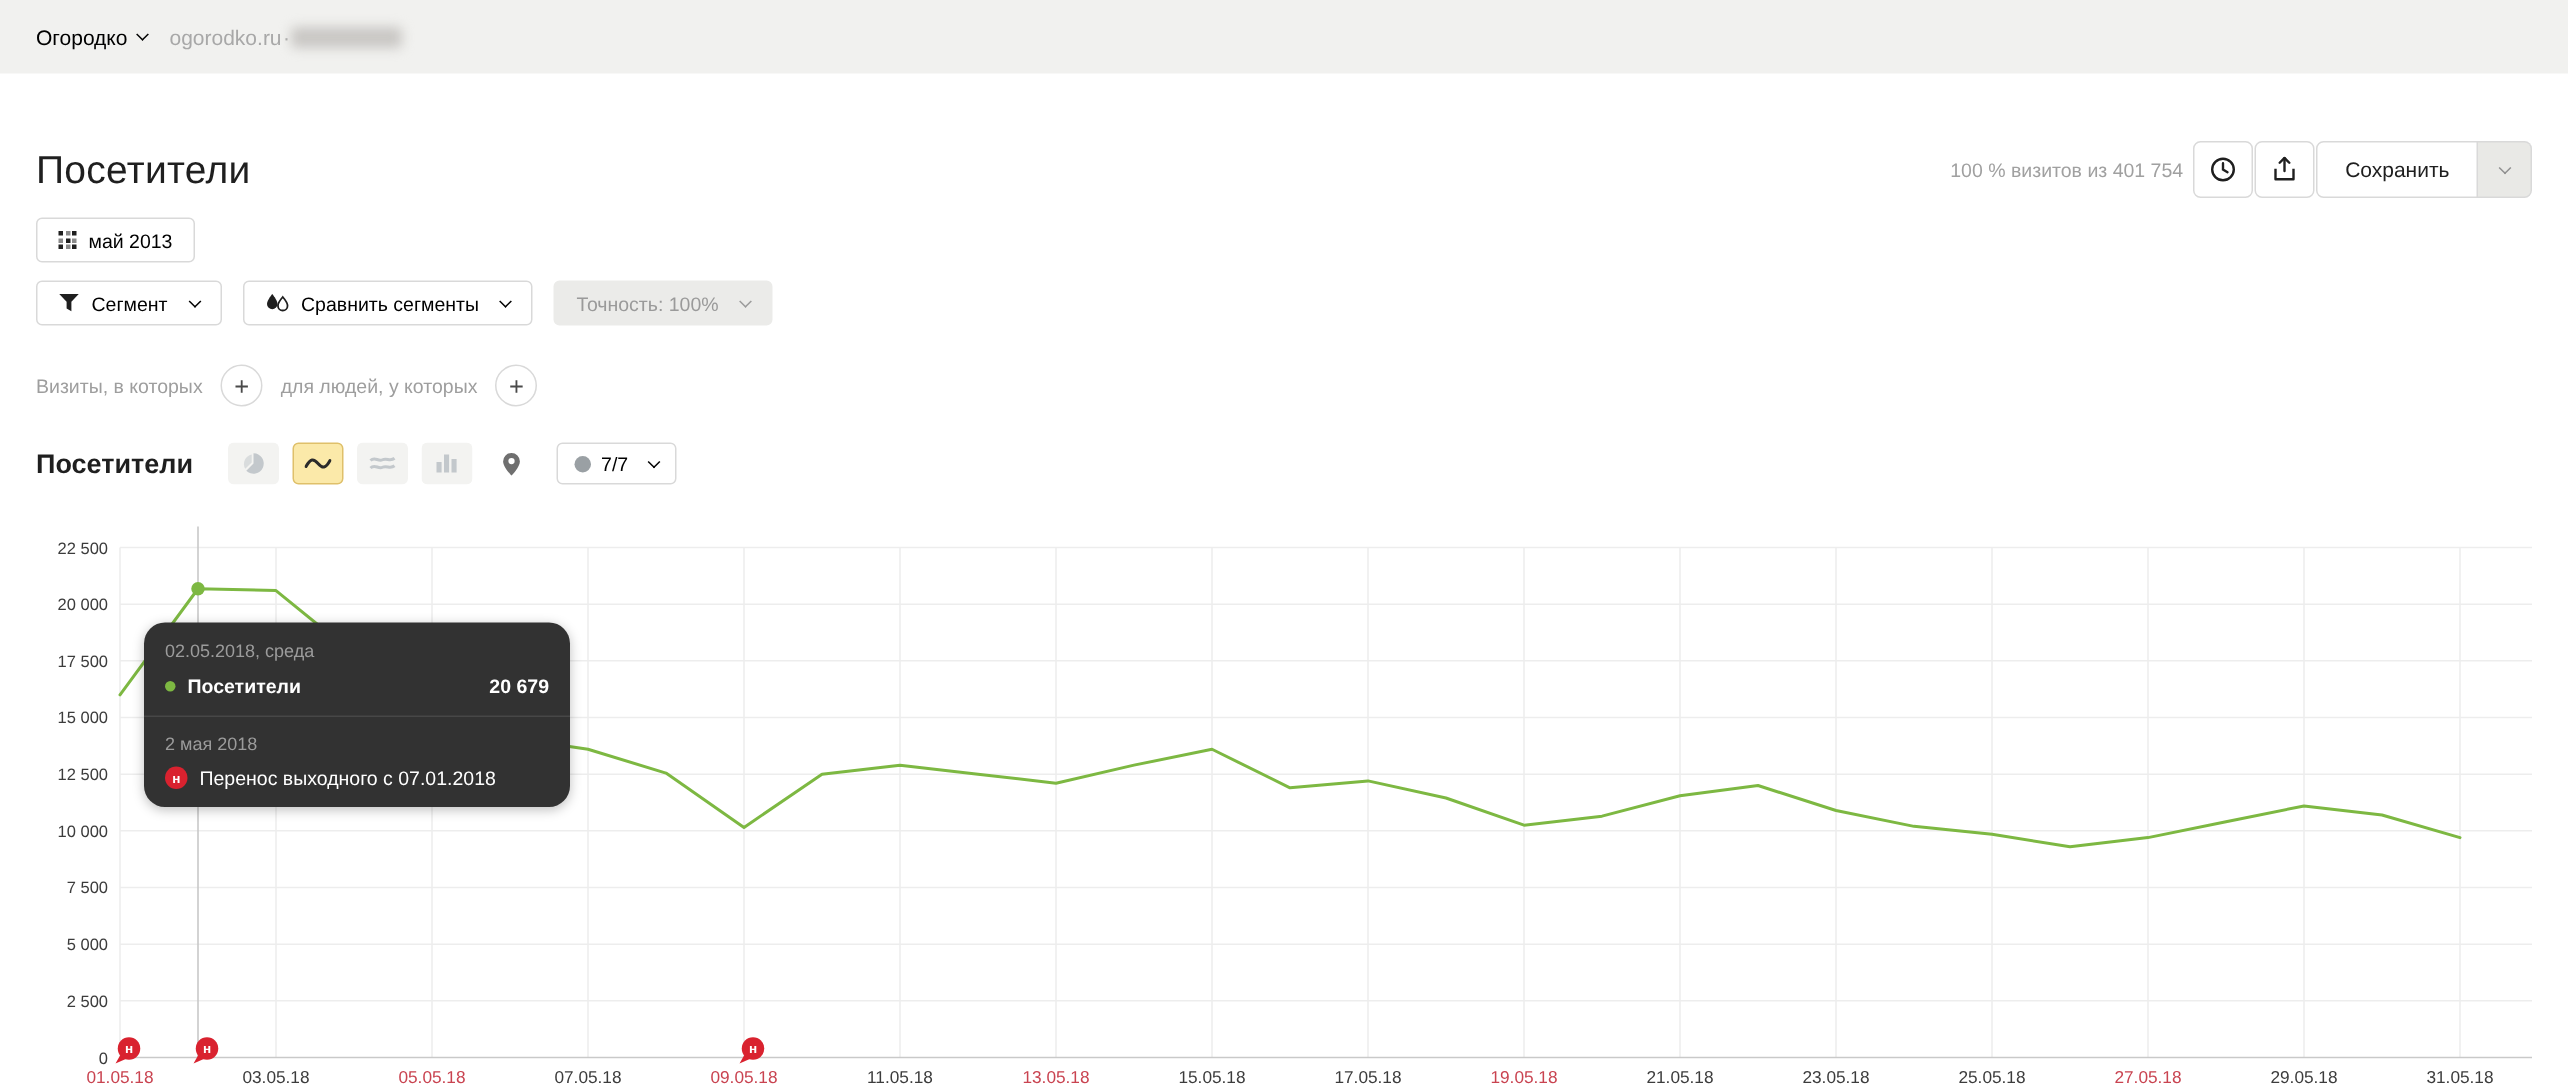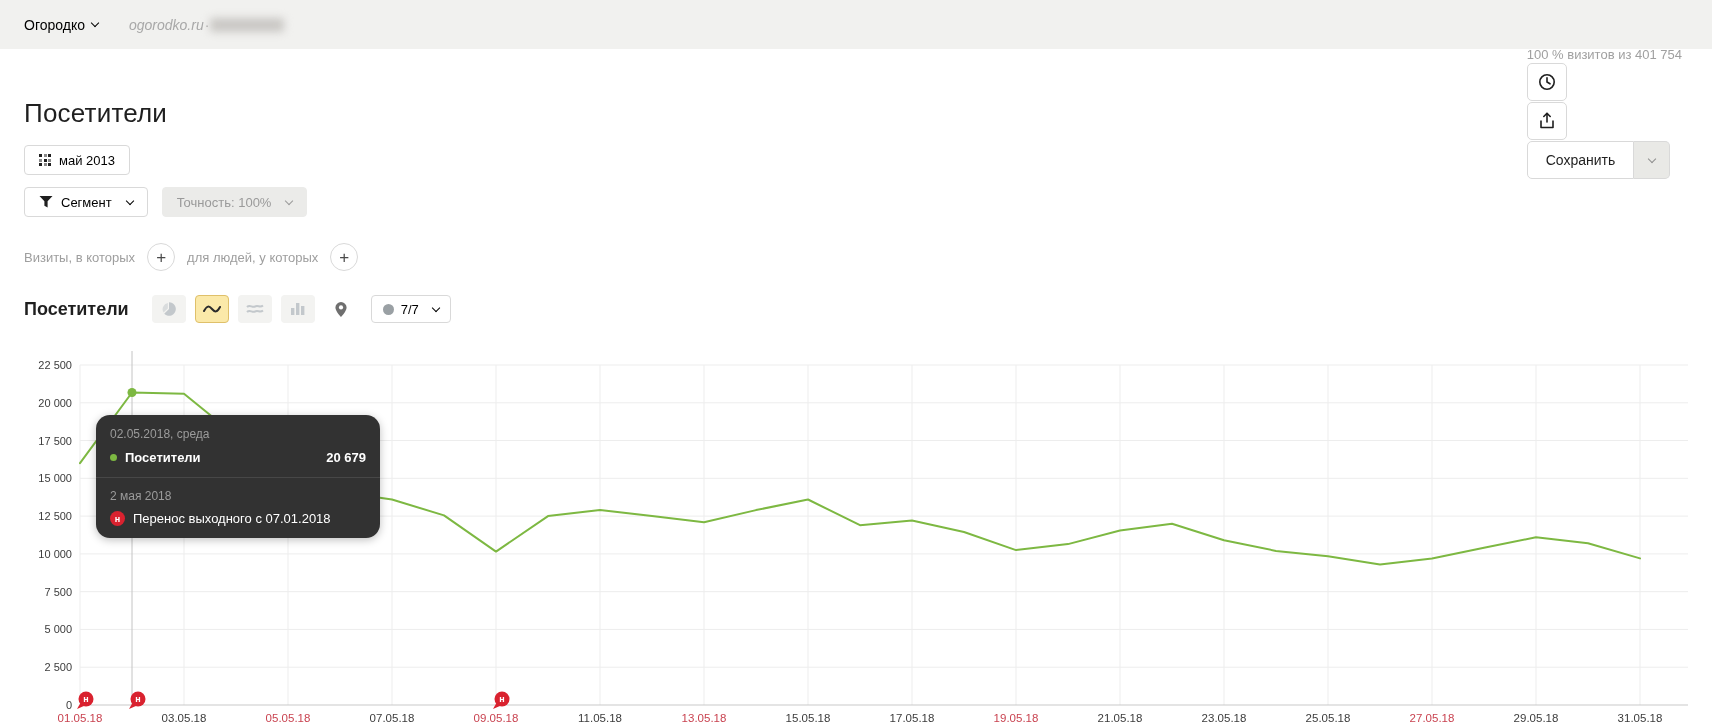--- a/index.html
+++ b/index.html
@@ -2,32 +2,32 @@
 <html><head>
 <meta charset="utf-8">
 <style>
   * { box-sizing: border-box; margin: 0; padding: 0; }
   html,body { width:1712px; height:726px; overflow:hidden; }
   body { font-family:"Liberation Sans", sans-serif; color:#1f1f1f; background:#fff; font-size:13px; }
 
   
   .topbar { height:49px; background:#f1f1ef; display:flex; align-items:center; padding:0 24px; gap:1px; font-size:14px; }
   .project { display:inline-flex; align-items:center; cursor:pointer; color:#000; }
-  .site { color:#a8a8a8; margin-left:30px;font-style:italic; }
+  .site { color:#a8a8a8; margin-left:14px; }
   .dot-sep { color:#a8a8a8; }
   .blurred-id { width:74px; height:14px; background:#c9c7c4; border-radius:3px; filter:blur(4px); }
 
   .chev { display:inline-block; width:6px; height:6px; border-right:1.5px solid currentColor; border-bottom:1.5px solid currentColor; transform:rotate(45deg); margin-left:7px; margin-top:-3px; }
   .chev.gray { color:#9a9a9a; }
 
   
   .main { padding:0 24px;margin-top:44px; }
   .header-row { display:flex; align-items:center; margin-top:16px; height:40px; }
   .page-title { font-size:26px; font-weight:500; letter-spacing:.2px; }
-  .header-right { margin-left:auto; display:flex; gap:1px;flex-direction:column; }
+  .header-right { margin-left:auto; display:flex; align-items:center; gap:1px; }
   .visits-summary { color:#a0a0a0; font-size:13px; margin-right:6px; }
   .icon-btn { width:40px; height:38px; border:1px solid #d9d9d9; border-radius:5px; background:#fff; display:flex; align-items:center; justify-content:center; cursor:pointer; }
   .split { display:inline-flex; }
   .split .main-part { height:38px; padding:0 18px; border:1px solid #d9d9d9; border-radius:5px 0 0 5px; background:#fff; font-size:14px; display:flex; align-items:center; cursor:pointer; }
   .split .drop-part { width:36px; height:38px; border:1px solid #d9d9d9; border-left:0; border-radius:0 5px 5px 0; background:#e9e9e6; display:flex; align-items:center; justify-content:center; cursor:pointer; }
   .split .drop-part .chev { margin:0 0 2px 0; color:#8f8f8f; }
 
   
   .row { display:flex; align-items:center; margin-top:12px; gap:14px; }
   .btn { display:inline-flex; align-items:center; gap:8px; height:30px; padding:0 14px; border:1px solid #d9d9d9; border-radius:4px; background:#fff; font-size:13px; color:#000; cursor:pointer; white-space:nowrap; }
@@ -124,20 +124,28 @@
       <span>май 2013</span>
     </button>
   </div>
 
   <div class="row">
     <button class="btn">
       <svg width="14" height="14" viewBox="0 0 14 14">
         <path d="M0.5 1 h13 L8.6 6.2 v6.3 l-3.2 -1.8 V6.2 Z" fill="#1f1f1f"></path>
       </svg>
       <span>Сегмент</span>
+      <span class="chev"></span>
+    </button>
+    <button class="btn">
+      <svg width="16" height="14" viewBox="0 0 16 14">
+        <path d="M4.5 1 C4.5 1 8 5.2 8 7.6 a3.5 3.5 0 1 1 -7 0 C1 5.2 4.5 1 4.5 1 Z" fill="#1f1f1f"></path>
+        <path d="M11.5 3 C11.5 3 14.7 6.7 14.7 8.8 a3.2 3.2 0 1 1 -6.4 0 C8.3 6.7 11.5 3 11.5 3 Z" fill="none" stroke="#1f1f1f" stroke-width="1.2"></path>
+      </svg>
+      <span>Сравнить сегменты</span>
       <span class="chev"></span>
     </button>
     <button class="btn btn-muted">
       <span>Точность: 100%</span>
       <span class="chev gray"></span>
     </button>
   </div>
 
   <div class="filter-row">
     <span>Визиты, в которых</span>

